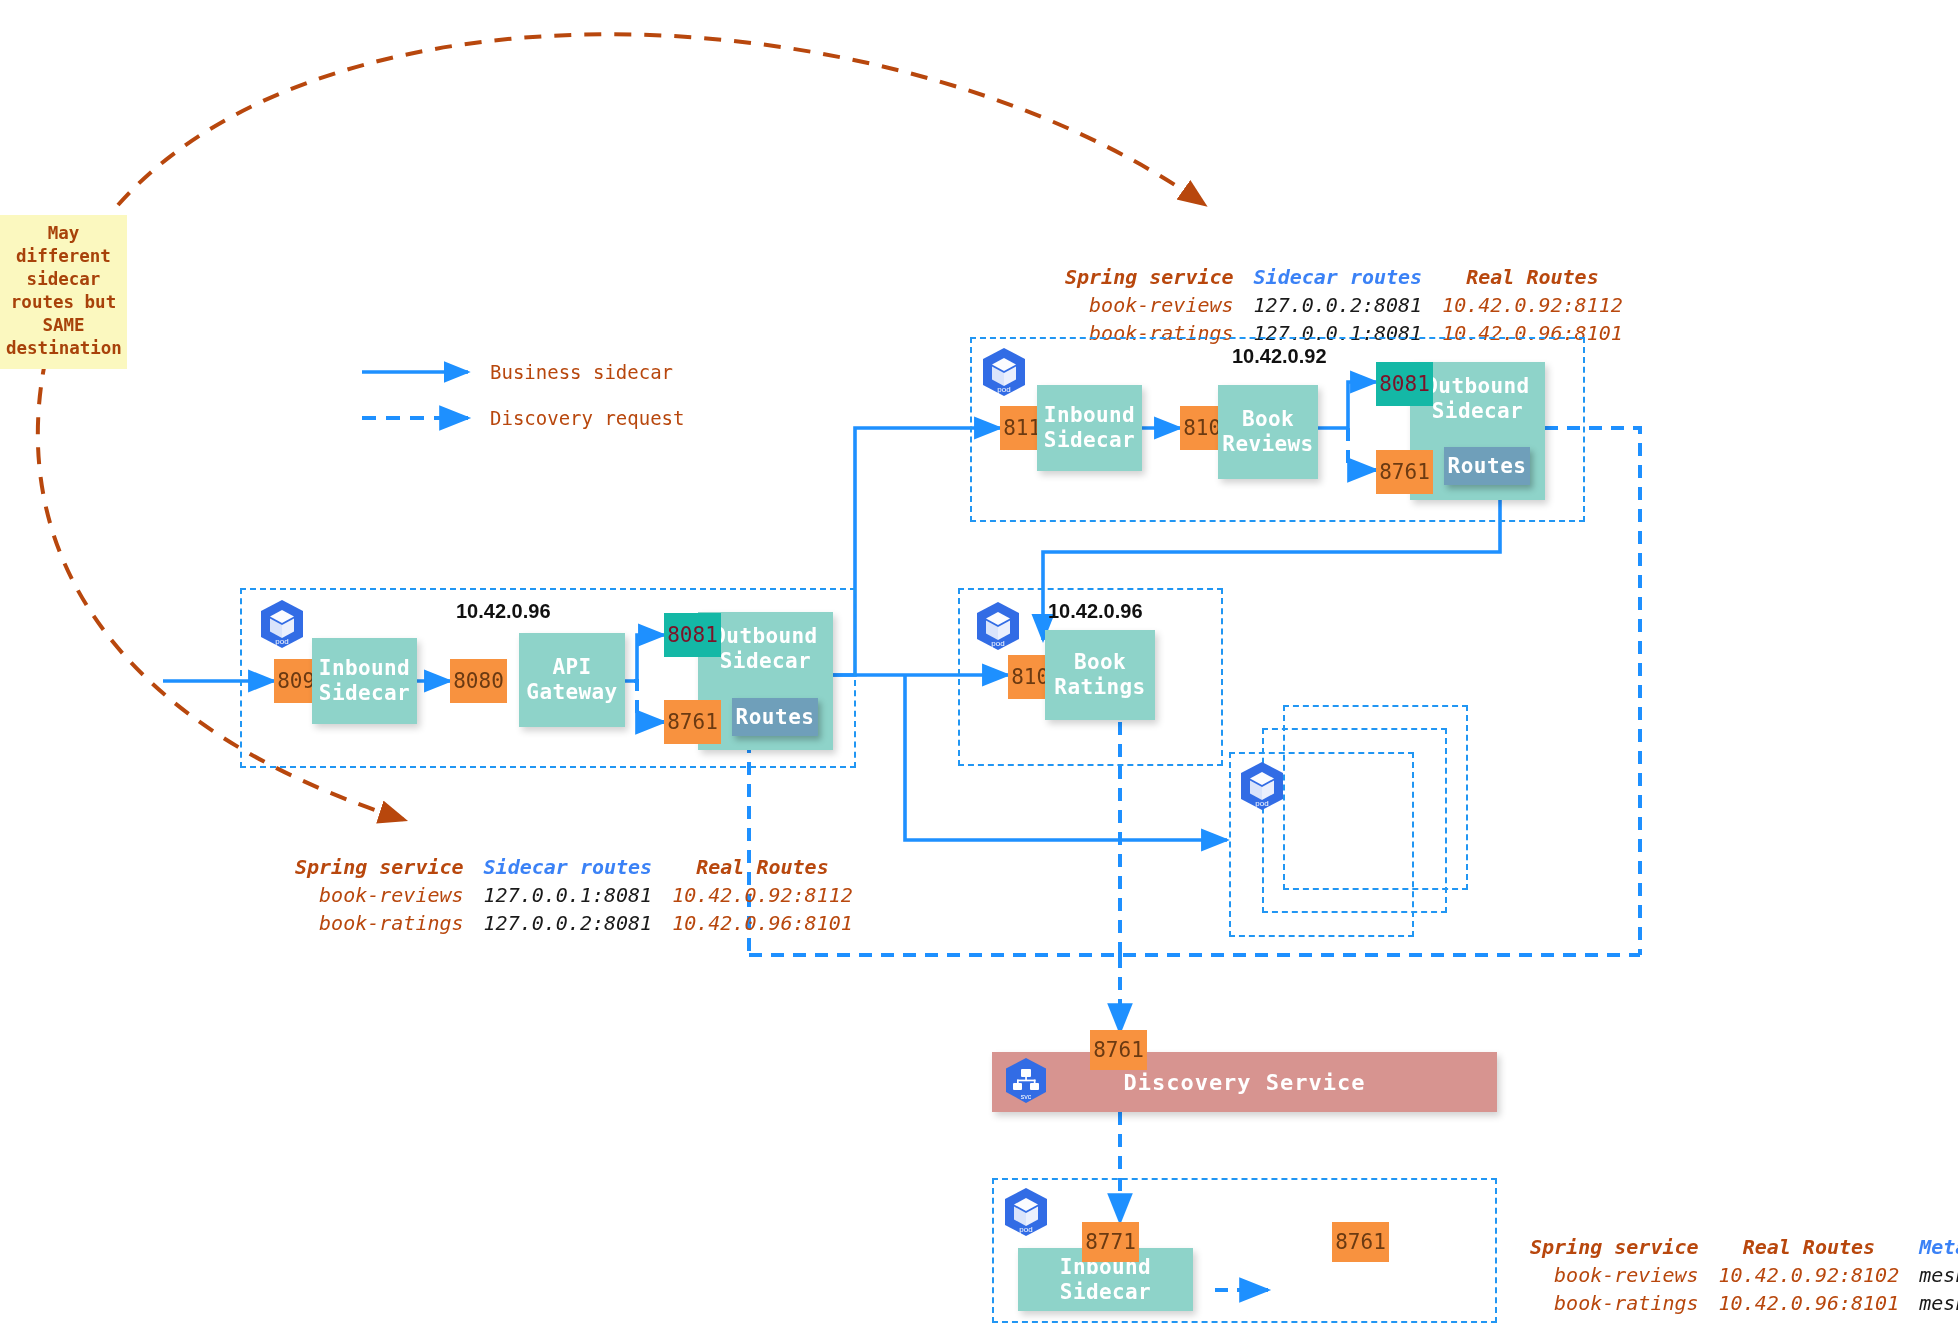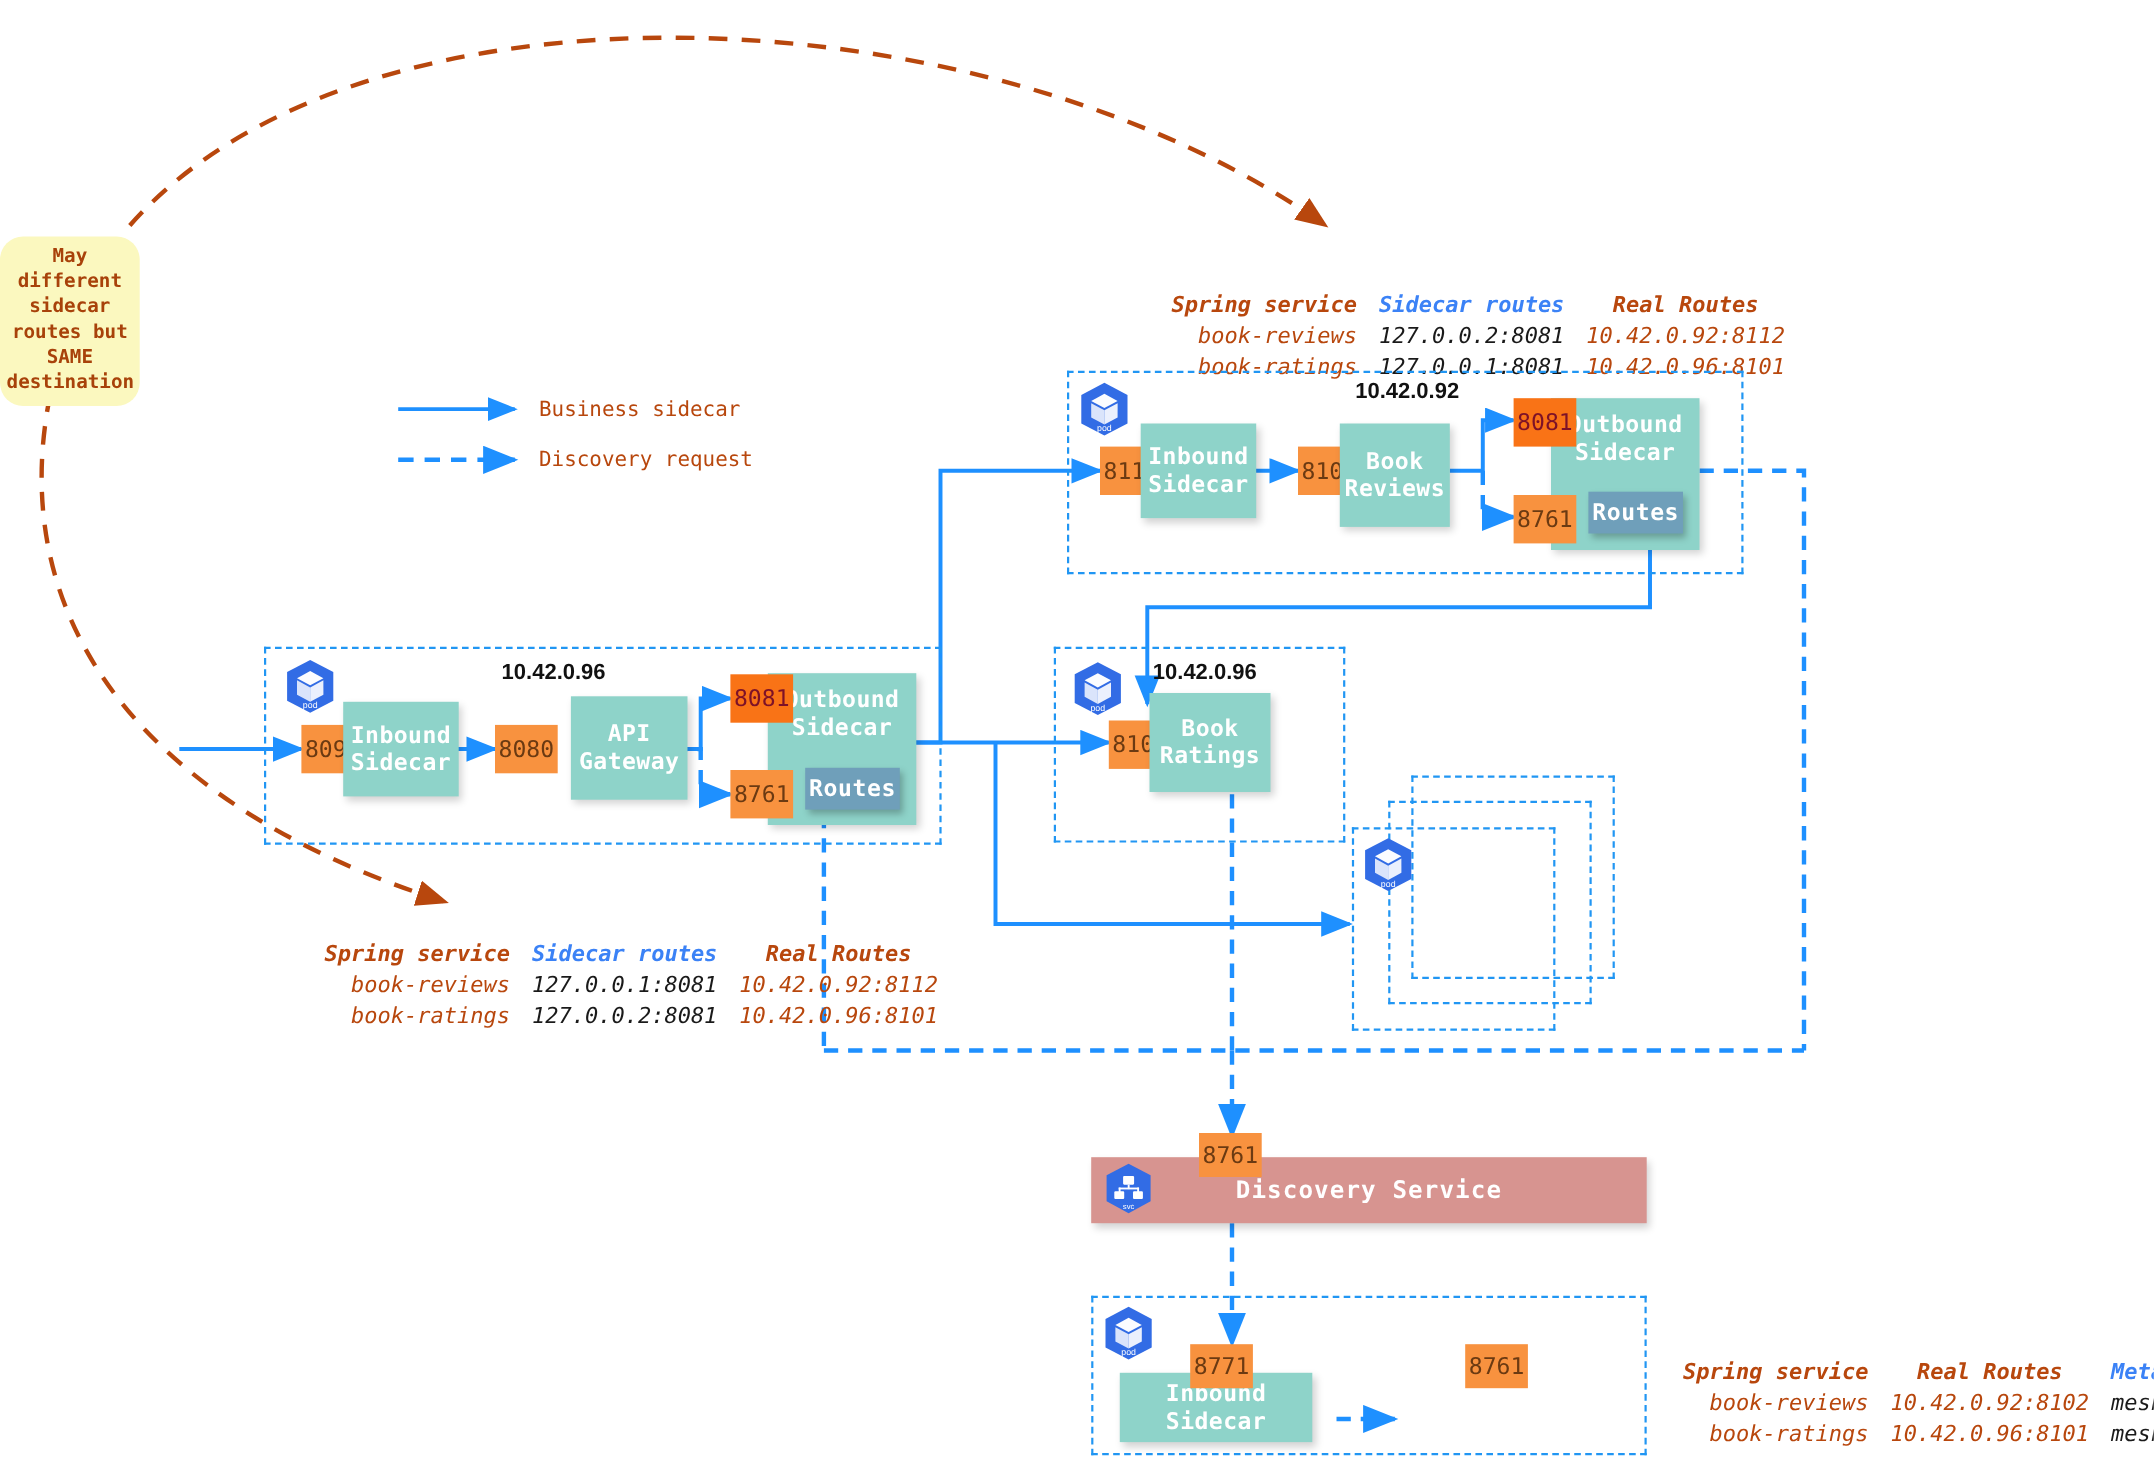--- a/index.html
+++ b/index.html
@@ -15,28 +15,28 @@
           font-weight:700;letter-spacing:.4px;
           box-shadow:3px 4px 7px rgba(0,0,0,.18);}
   .redbox{background:#d79490;color:#ffffff;display:flex;align-items:center;
           justify-content:center;text-align:left;font-weight:700;
           letter-spacing:1px;box-shadow:3px 4px 7px rgba(0,0,0,.18);}
   .routesbox{background:#6f9fba;color:#ffffff;display:flex;align-items:center;
           justify-content:center;font-weight:700;font-size:21px;letter-spacing:.5px;
           box-shadow:3px 4px 6px rgba(0,0,0,.25);}
   .port{background:#f8923f;color:#6b3a12;display:flex;align-items:center;
         justify-content:center;font-size:21px;font-weight:400;letter-spacing:0;}
-  .port.red{background:#f97316;color:#7d1228;}
+  .port.red{background:#14b8a6;color:#7d1228;}
 
   
   .podframe{border:2px dashed #2196f3;}
 
   
   .note{background:#fbf8bf;color:#a8420a;font-weight:700;font-size:17.5px;
-        line-height:1.32;text-align:center;padding:7px 6px 8px 6px;border-radius:21px;}
+        line-height:1.32;text-align:center;padding:7px 6px 8px 6px;}
 
   
   .rtable{position:absolute;font-size:20px;white-space:pre;}
   .rtable table{border-collapse:collapse;}
   .rtable td,.rtable th{padding:2px 10px;font-weight:400;font-style:italic;}
   .rtable th{font-weight:700;}
   .c-orange{color:#b8470d;}
   .c-dark{color:#1a1a1a;}
   .th-orange{color:#b8470d;}
   .th-dark{color:#3b82f6;}

